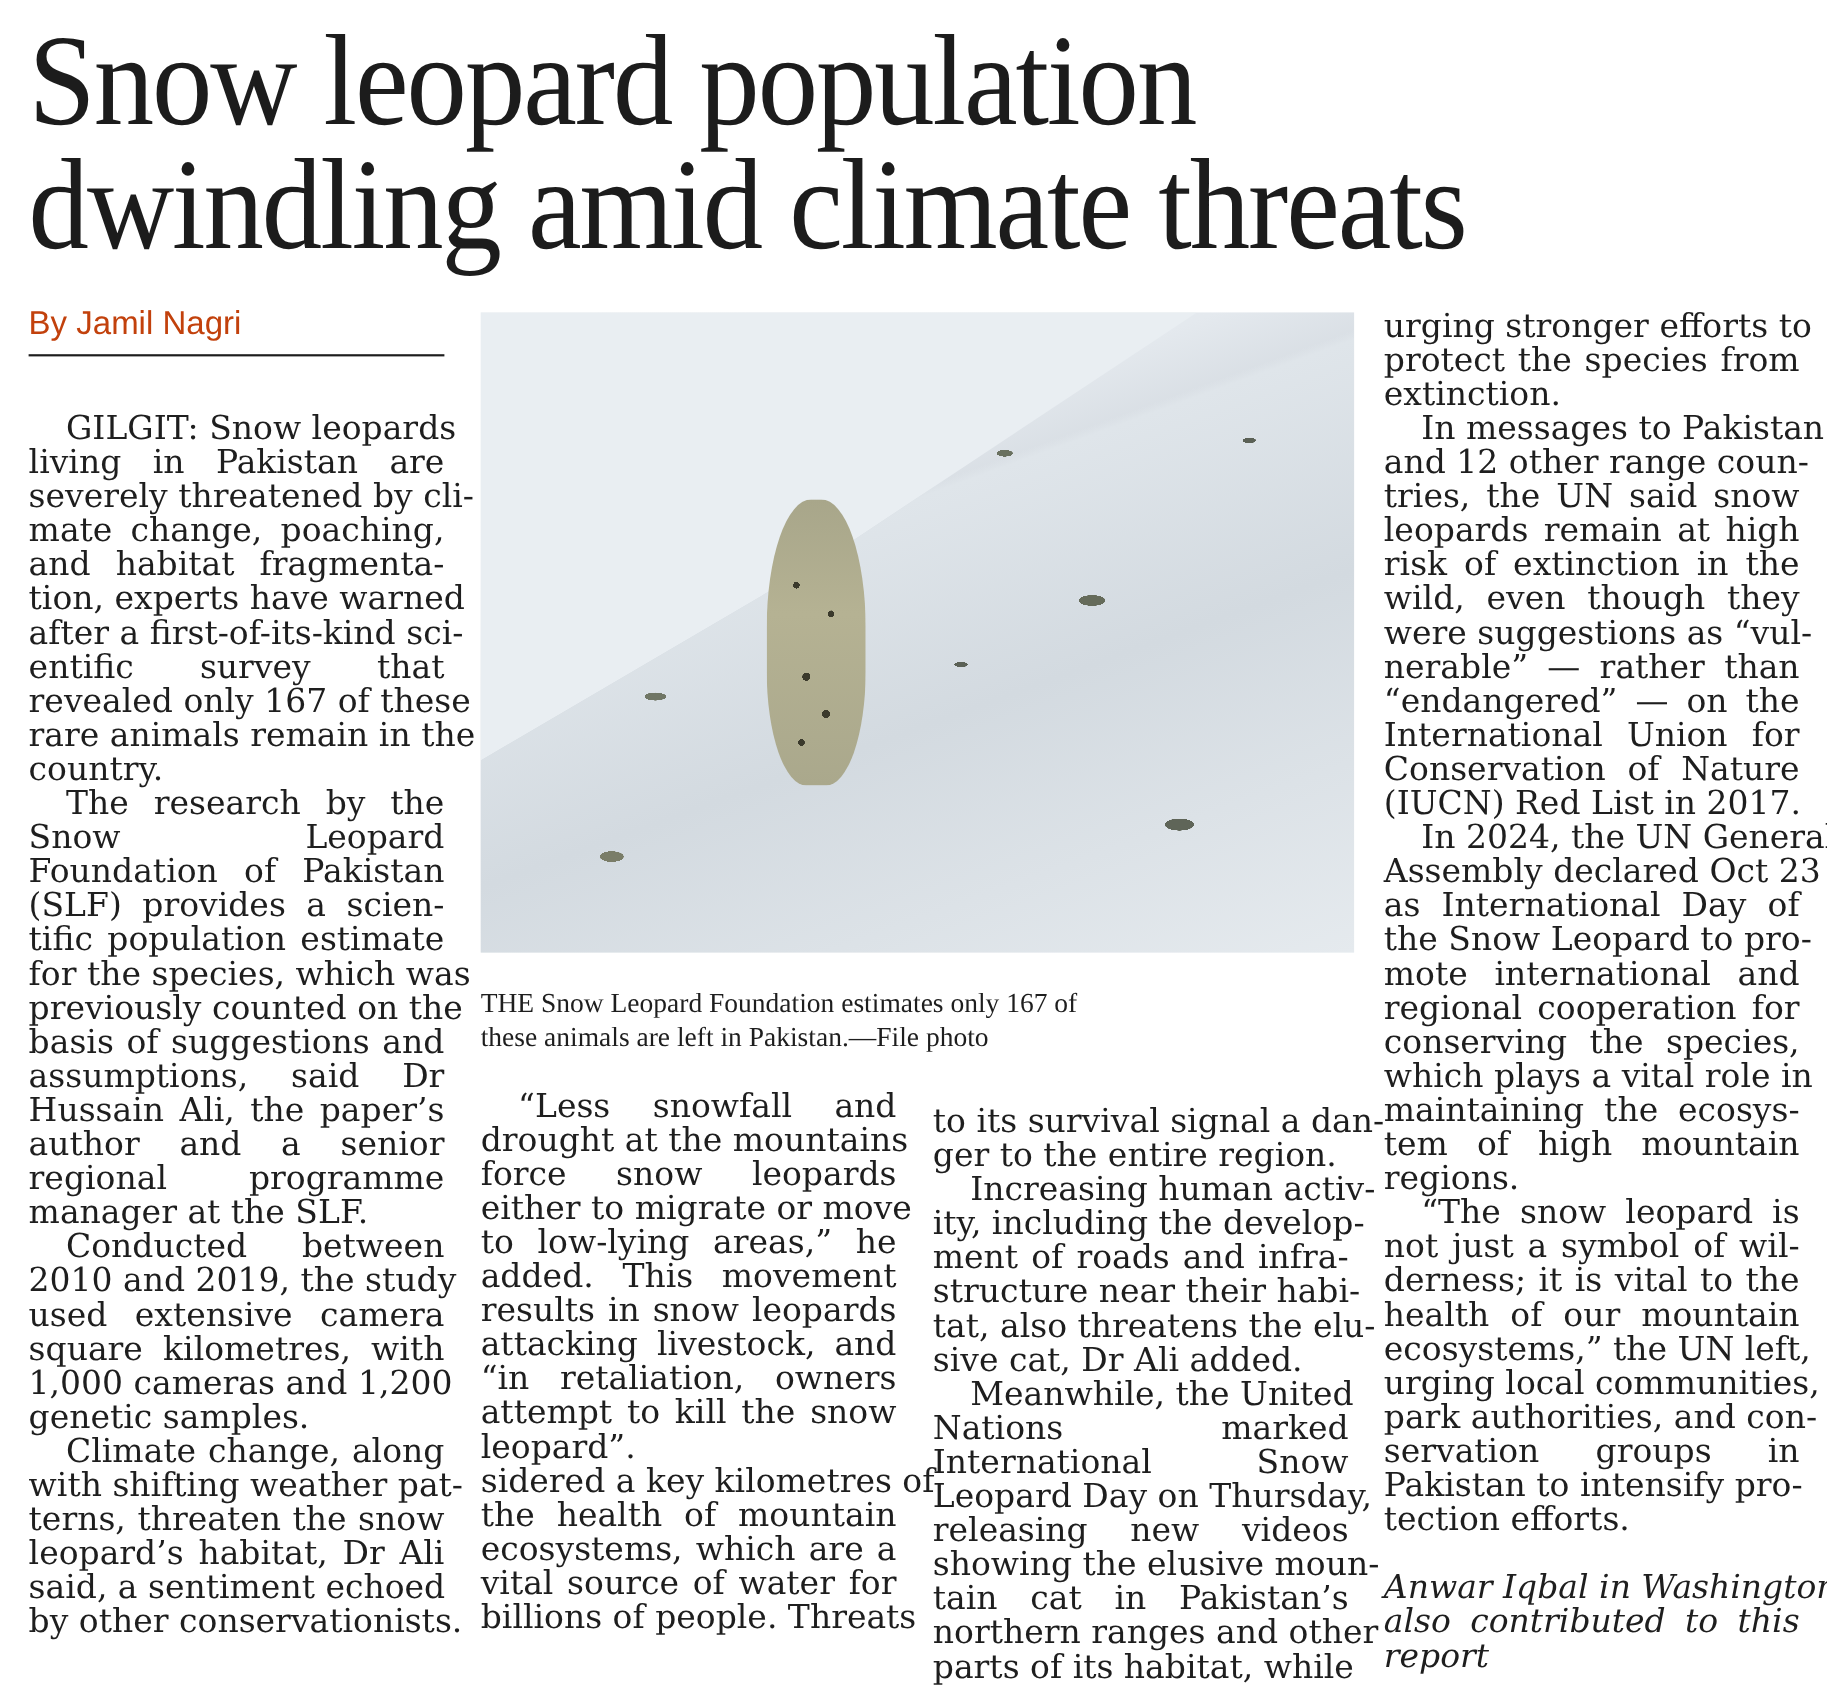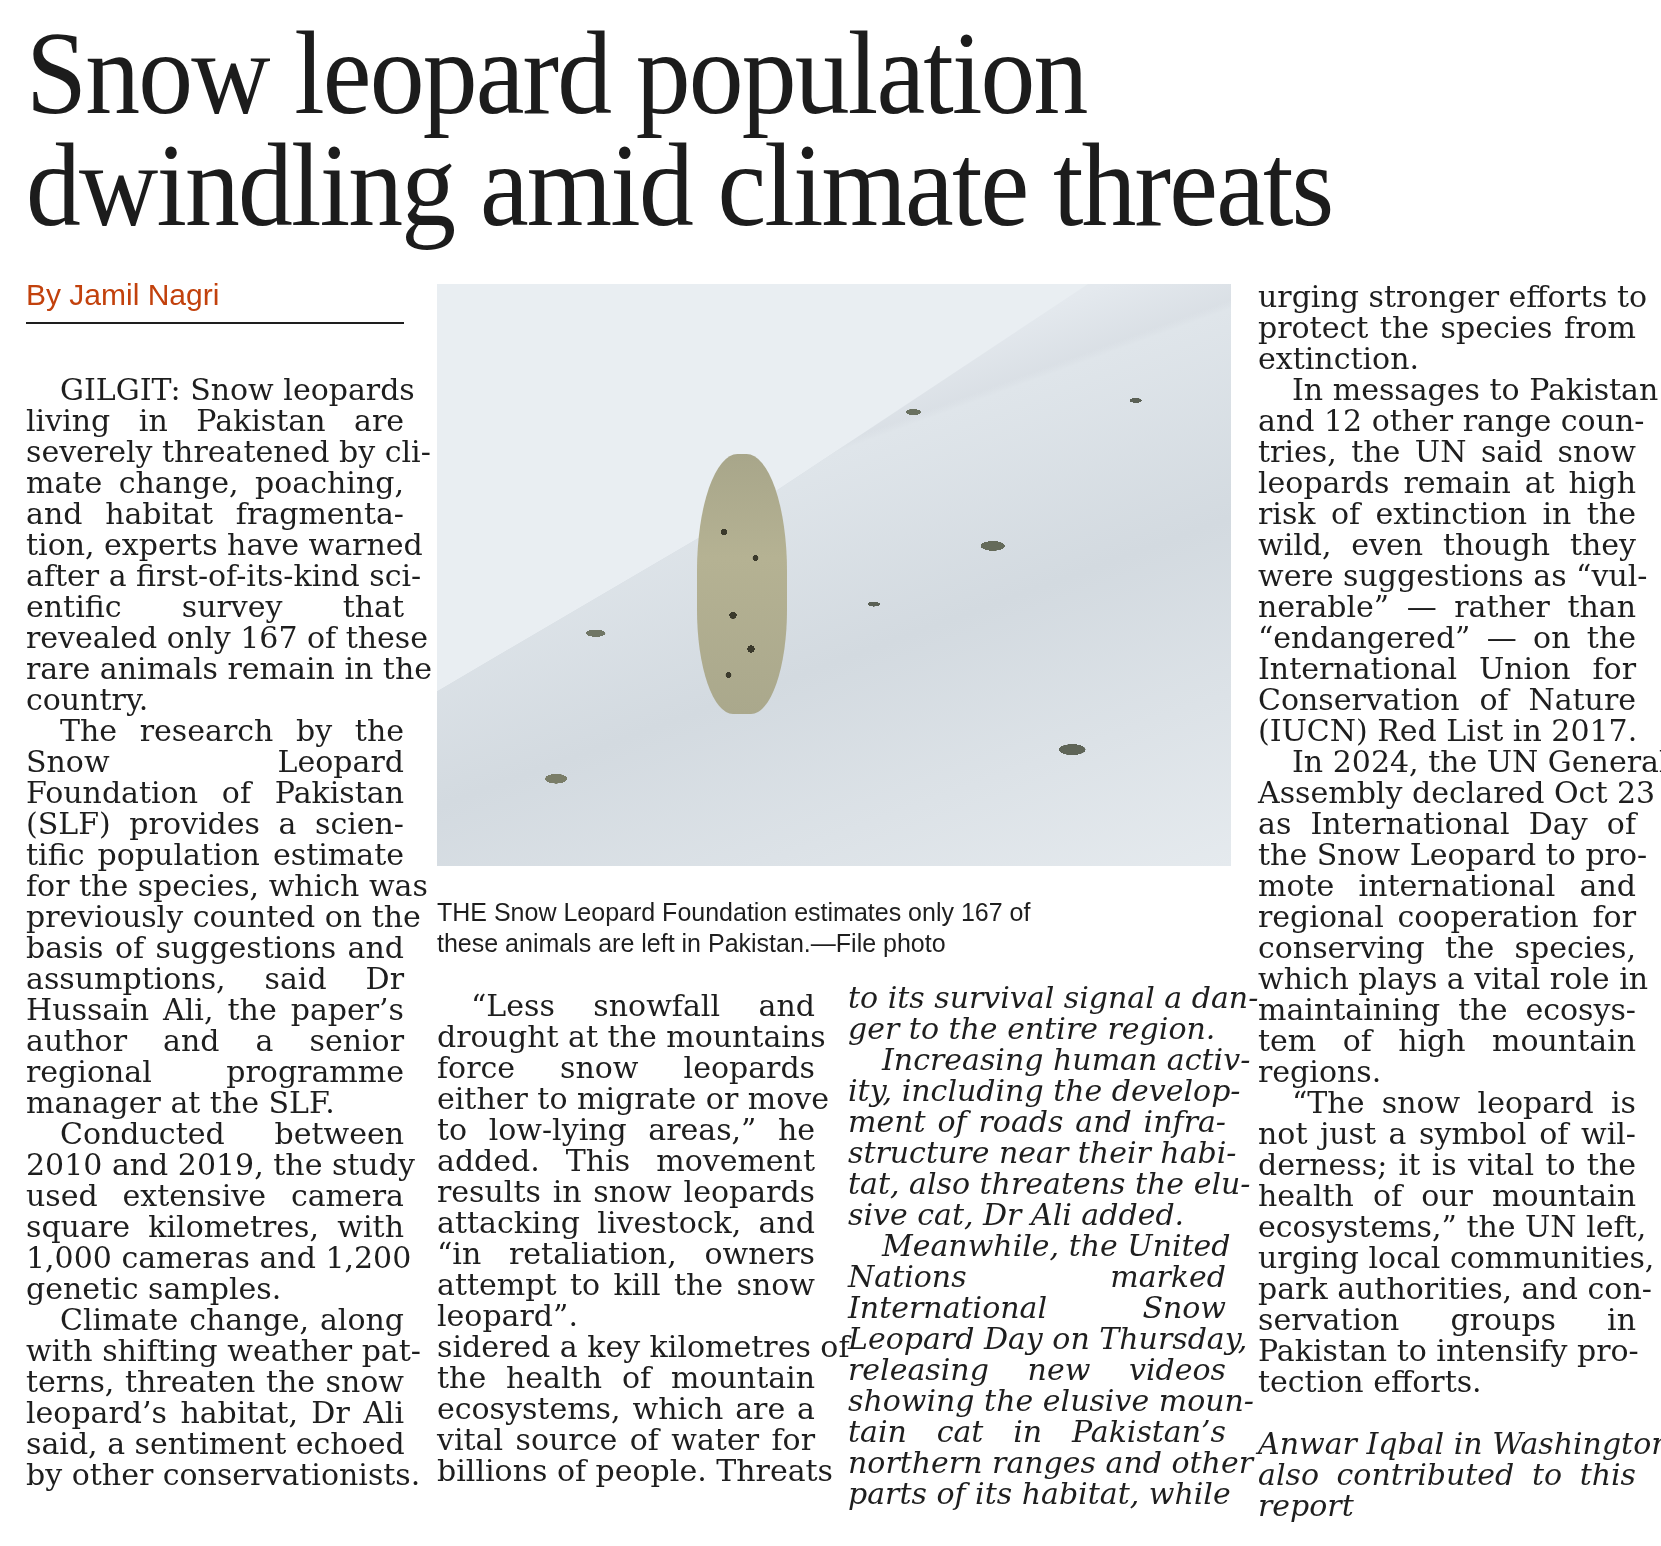--- a/index.html
+++ b/index.html
@@ -62,21 +62,21 @@
       background:
         radial-gradient(circle 5px at 30% 30%, #3b3a2c 60%, transparent 61%),
         radial-gradient(circle 5px at 65% 40%, #3b3a2c 60%, transparent 61%),
         radial-gradient(circle 6px at 40% 62%, #3b3a2c 60%, transparent 61%),
         radial-gradient(circle 6px at 60% 75%, #3b3a2c 60%, transparent 61%),
         radial-gradient(circle 5px at 35% 85%, #3b3a2c 60%, transparent 61%),
         linear-gradient(180deg, #a8a68a 0%, #b5b293 40%, #aaa88c 100%);
     }
     .caption {
       position: absolute; left: 437px; top: 897px; width: 794px;
-      font-family: Liberation Sans, sans-serif;
+      font-family: Liberation Serif, serif;
       font-size: 25px; line-height: 31px; color: #1e1e1e;
     }
     .caption span { display: block; white-space: nowrap; }
   </style>
 </head>
 <body>
 
 <h1 class="headline">
   <span>Snow leopard population</span>
   <span>dwindling amid climate threats</span>
@@ -133,21 +133,21 @@
     <span class="ln">attacking livestock, and</span>
     <span class="ln">“in retaliation, owners</span>
     <span class="ln">attempt to kill the snow</span>
     <span class="ln last">leopard”.</span>
     <span class="ln">sidered a key kilometres of</span>
     <span class="ln">the health of mountain</span>
     <span class="ln">ecosystems, which are a</span>
     <span class="ln">vital source of water for</span>
     <span class="ln">billions of people. Threats</span>
   </div>
-<div class="col" id="col-2" style="left:848px; top:982px;font-style:italic;">
+<div class="col" id="col-2" style="left:848px; top:1004px;">
     <span class="ln">to its survival signal a dan-</span>
     <span class="ln last">ger to the entire region.</span>
     <span class="ln indent">Increasing human activ-</span>
     <span class="ln">ity, including the develop-</span>
     <span class="ln">ment of roads and infra-</span>
     <span class="ln">structure near their habi-</span>
     <span class="ln">tat, also threatens the elu-</span>
     <span class="ln last">sive cat, Dr Ali added.</span>
     <span class="ln indent">Meanwhile, the United</span>
     <span class="ln">Nations marked</span>

